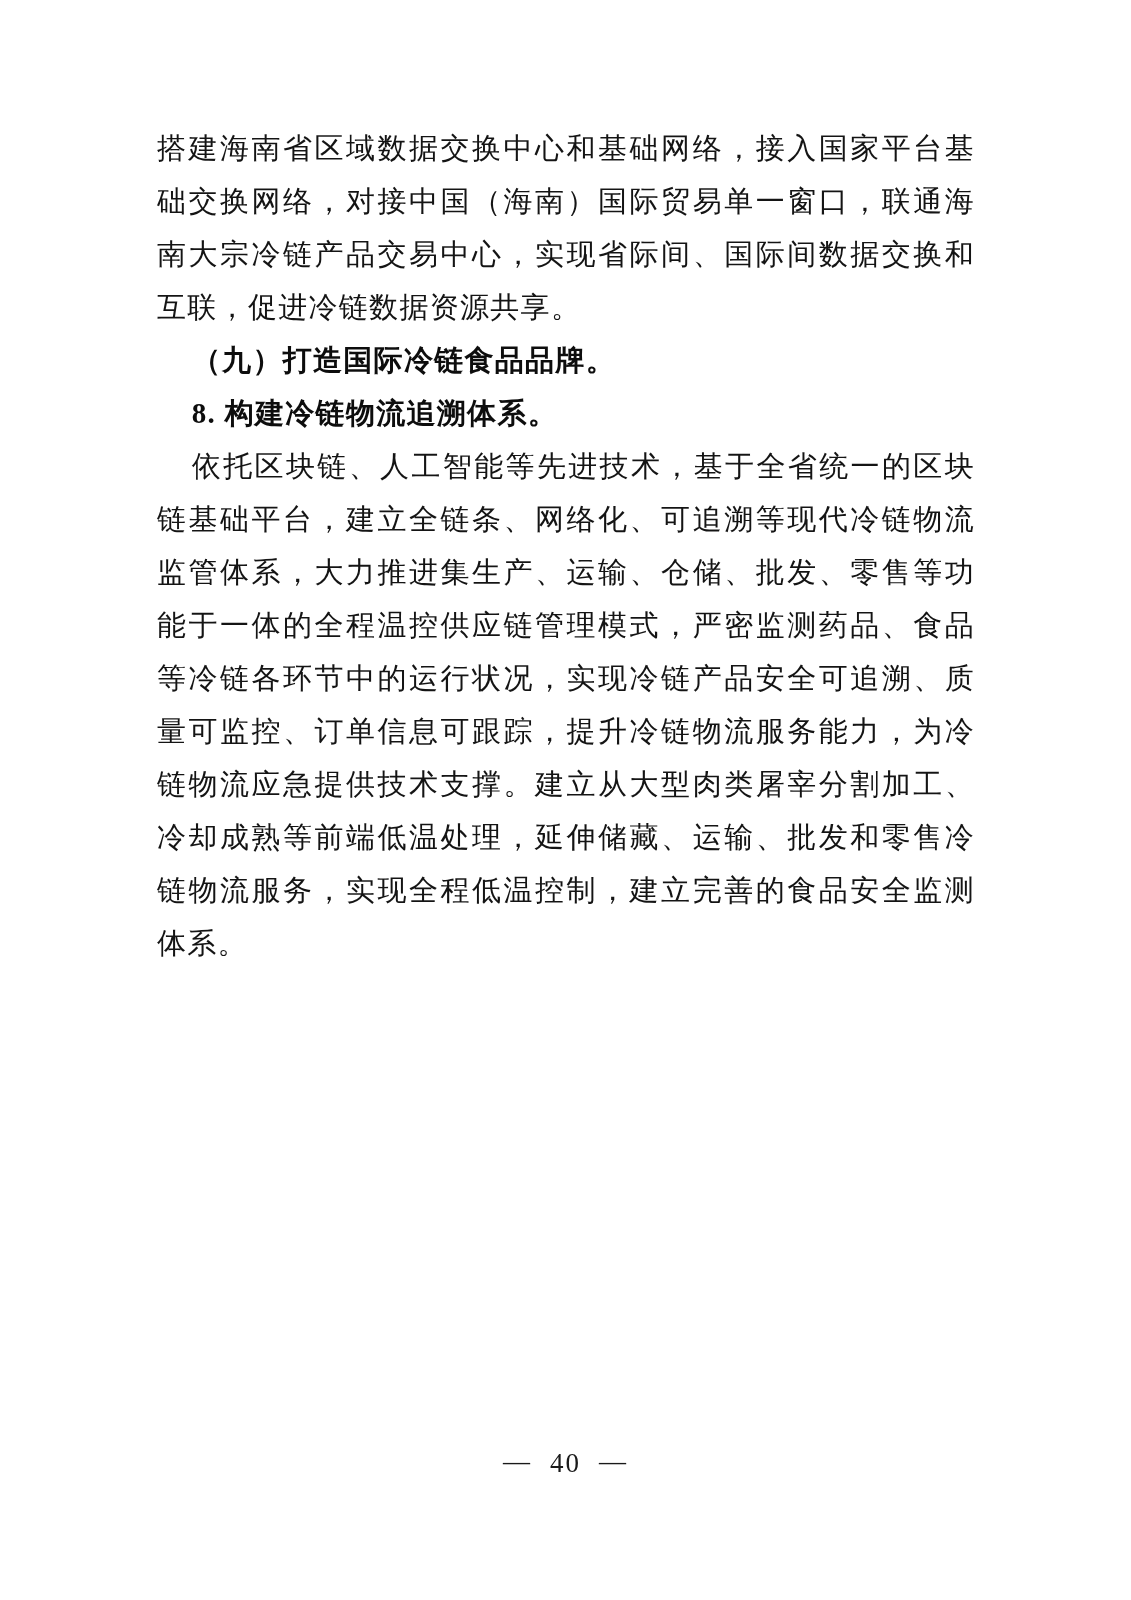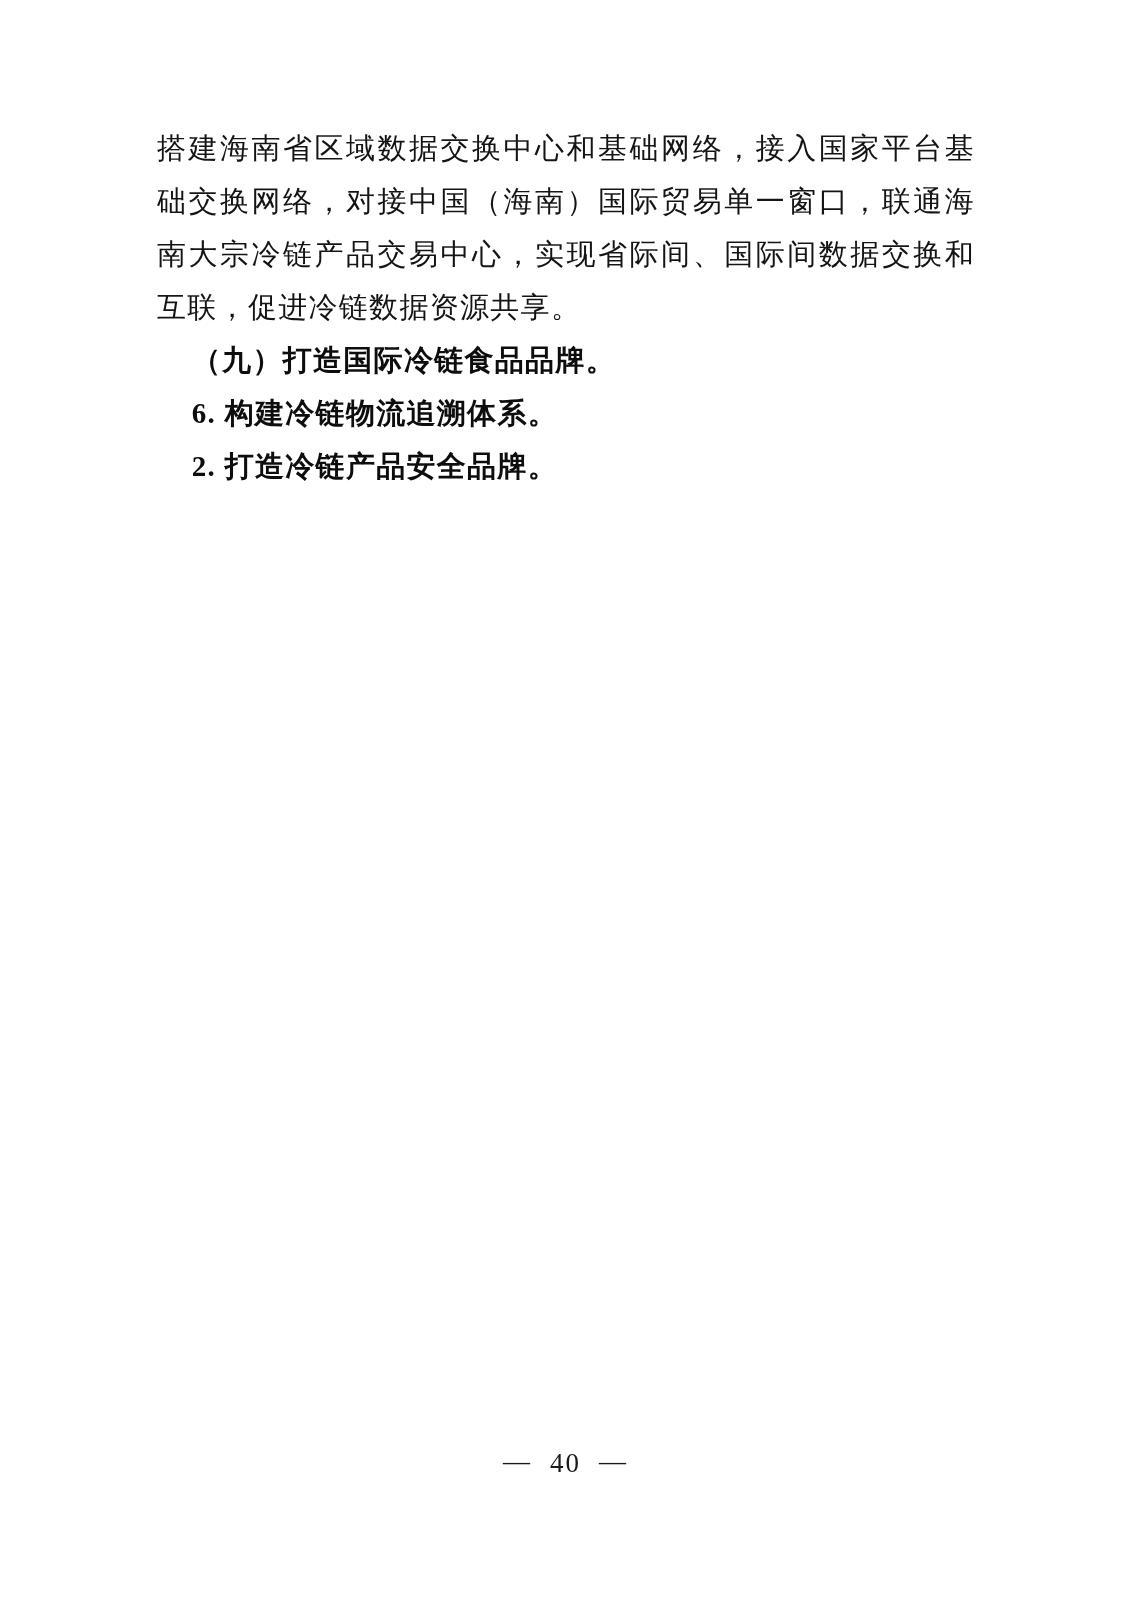--- a/index.html
+++ b/index.html
@@ -57,22 +57,22 @@
   }
 </style>
 </head>
 <body>
 
 <div class="page">
 
   <div class="content" id="paragraphs">
       <p class="para body">搭建海南省区域数据交换中心和基础网络，接入国家平台基础交换网络，对接中国（海南）国际贸易单一窗口，联通海南大宗冷链产品交易中心，实现省际间、国际间数据交换和互联，促进冷链数据资源共享。</p>
       <p class="para heading indent">（九）打造国际冷链食品品牌。</p>
-      <p class="para heading indent">6. 构建冷链物流追溯体系。</p>
-      <p class="para heading indent">2. 打造冷链产品安全品牌。</p>
+      <p class="para heading indent">8. 构建冷链物流追溯体系。</p>
+      <p class="para body indent">依托区块链、人工智能等先进技术，基于全省统一的区块链基础平台，建立全链条、网络化、可追溯等现代冷链物流监管体系，大力推进集生产、运输、仓储、批发、零售等功能于一体的全程温控供应链管理模式，严密监测药品、食品等冷链各环节中的运行状况，实现冷链产品安全可追溯、质量可监控、订单信息可跟踪，提升冷链物流服务能力，为冷链物流应急提供技术支撑。建立从大型肉类屠宰分割加工、冷却成熟等前端低温处理，延伸储藏、运输、批发和零售冷链物流服务，实现全程低温控制，建立完善的食品安全监测体系。</p>
     </div>
 
   <div class="footer">
     <span class="dash">—</span>
     <span>40</span>
     <span class="dash">—</span>
   </div>
 
 </div>
 

